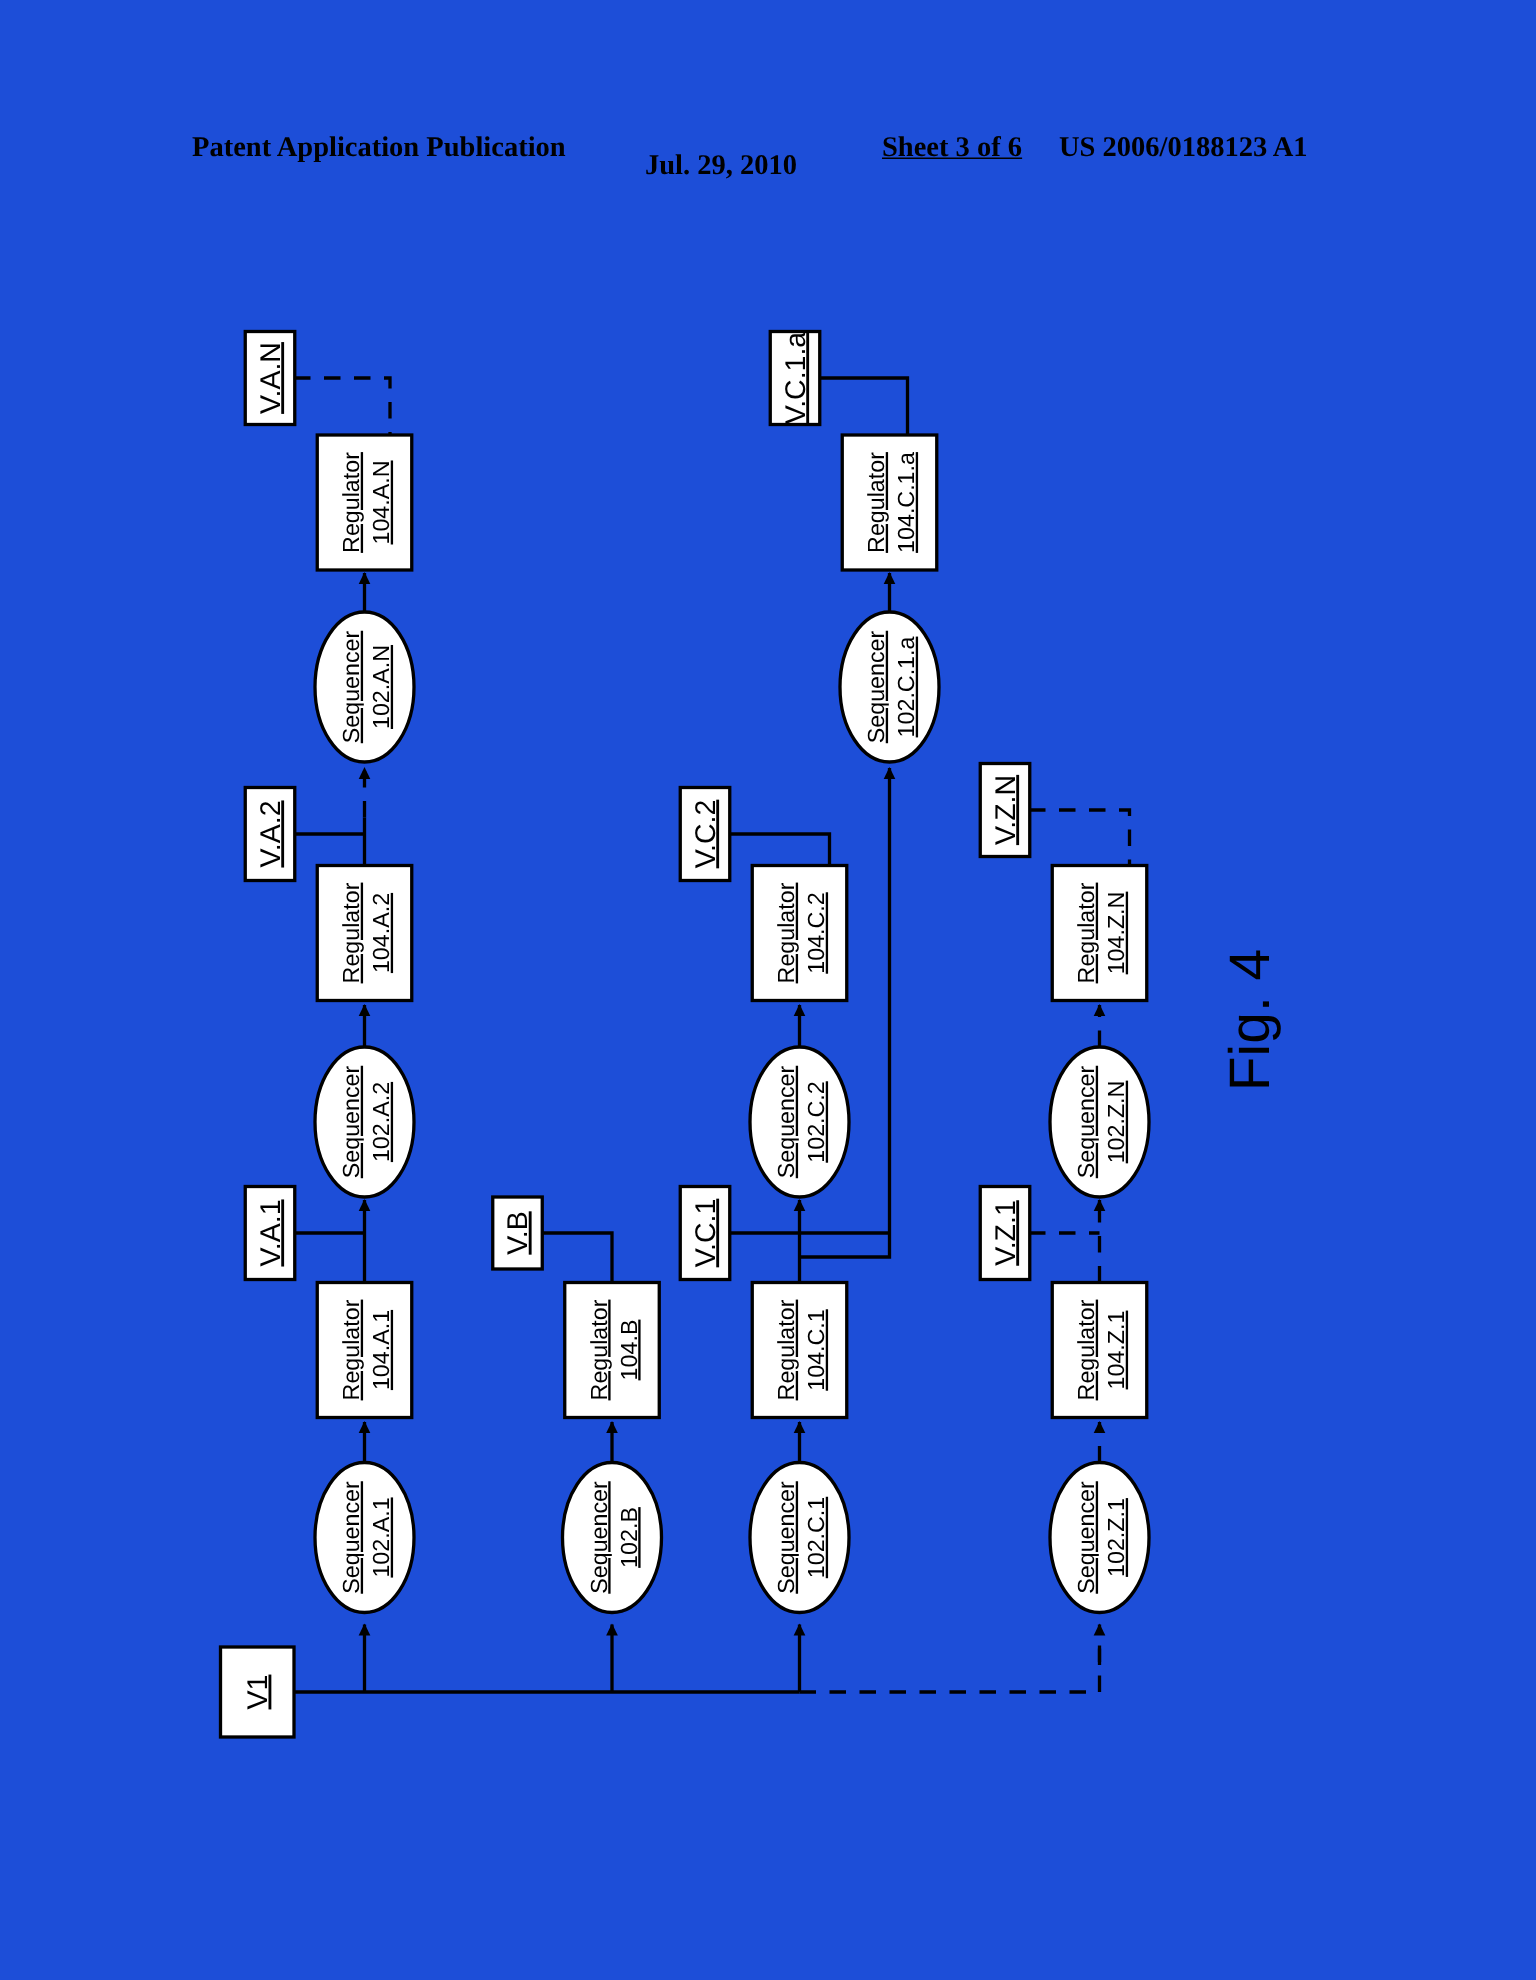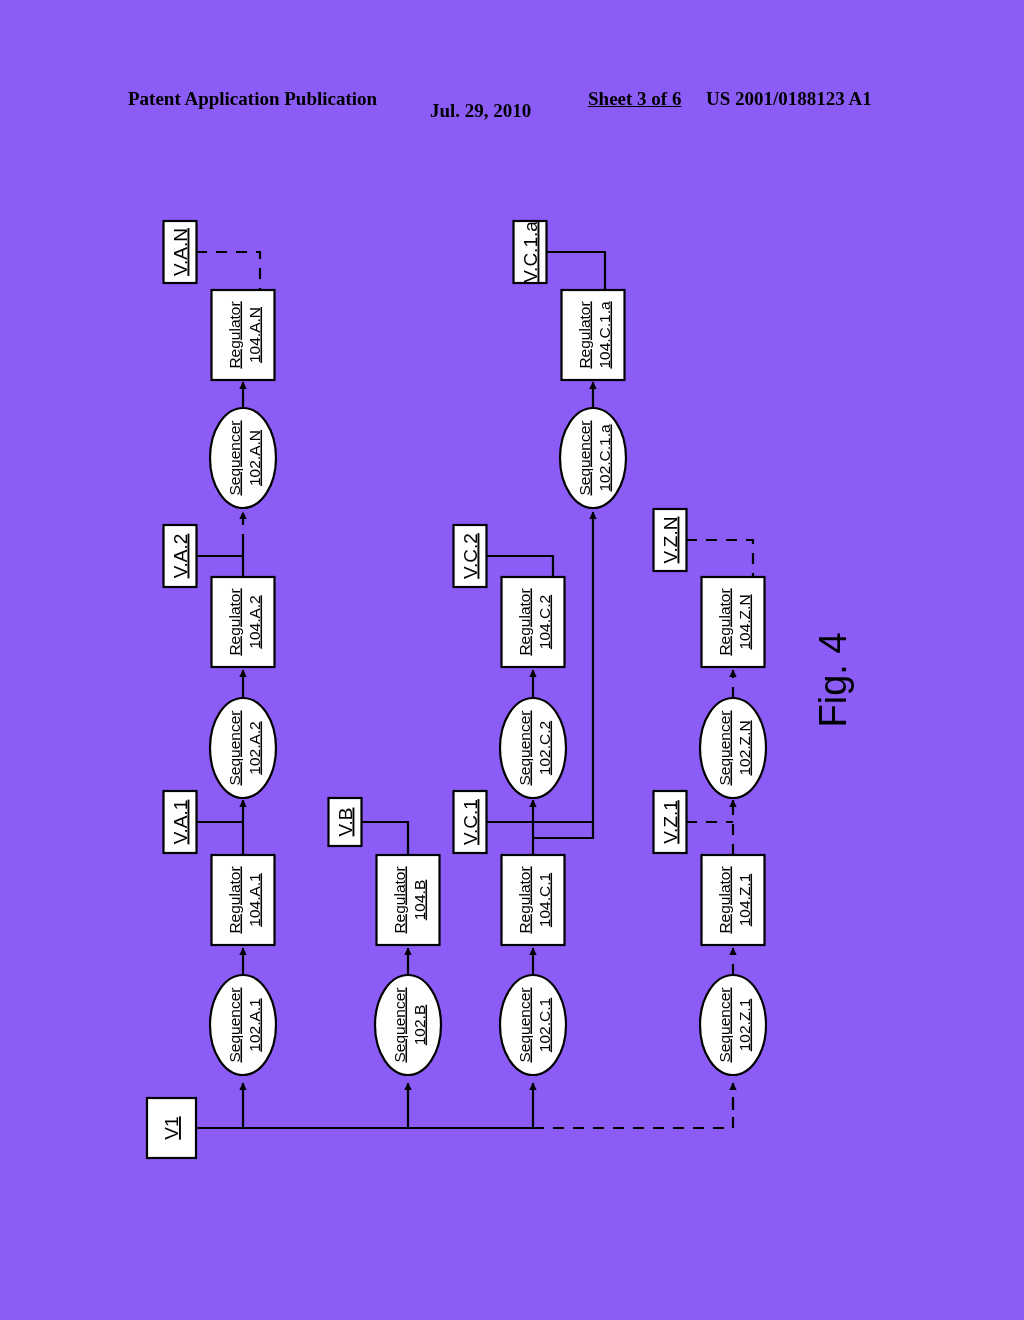--- a/index.html
+++ b/index.html
@@ -12,21 +12,21 @@
     height: 1320px;
     position: relative;
     font-family: "Liberation Serif", serif;
     overflow: hidden;
   }
   #page {
     position: absolute;
     left: 0; top: 0;
     width: 1024px;
     height: 1320px;
-    background: #8b5cf6;
+    background: #1d4ed8;
   }
   .hdr {
     position: absolute;
     top: 88px;
     left: 0;
     width: 1024px;
     height: 30px;
     font-family: "Liberation Serif", serif;
     font-weight: bold;
     font-size: 19px;
@@ -94,21 +94,21 @@
 </style>
 </head>
 <body>
 
 <div id="page">
 
   <div class="hdr">
     <span id="hdr-pub">Patent Application Publication</span>
     <span id="hdr-date">Jul. 29, 2010</span>
     <span id="hdr-sheet">Sheet 3 of 6</span>
-    <span id="hdr-num">US 2001/0188123 A1</span>
+    <span id="hdr-num">US 2006/0188123 A1</span>
   </div>
 
   <svg id="fig" viewBox="0 0 1024 1320">
     <defs>
       <marker id="arrow" markerWidth="9" markerHeight="9" refX="7.4" refY="4.5" orient="auto" markerUnits="userSpaceOnUse">
         <path d="M0,0.6 L8,4.5 L0,8.4 z" fill="#000000"></path>
       </marker>
     </defs>
 
     <g>

